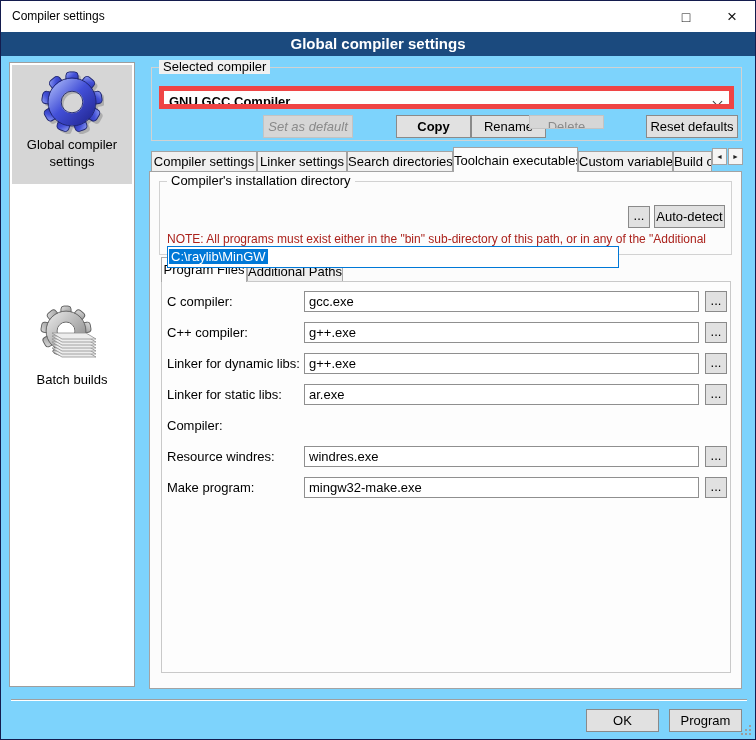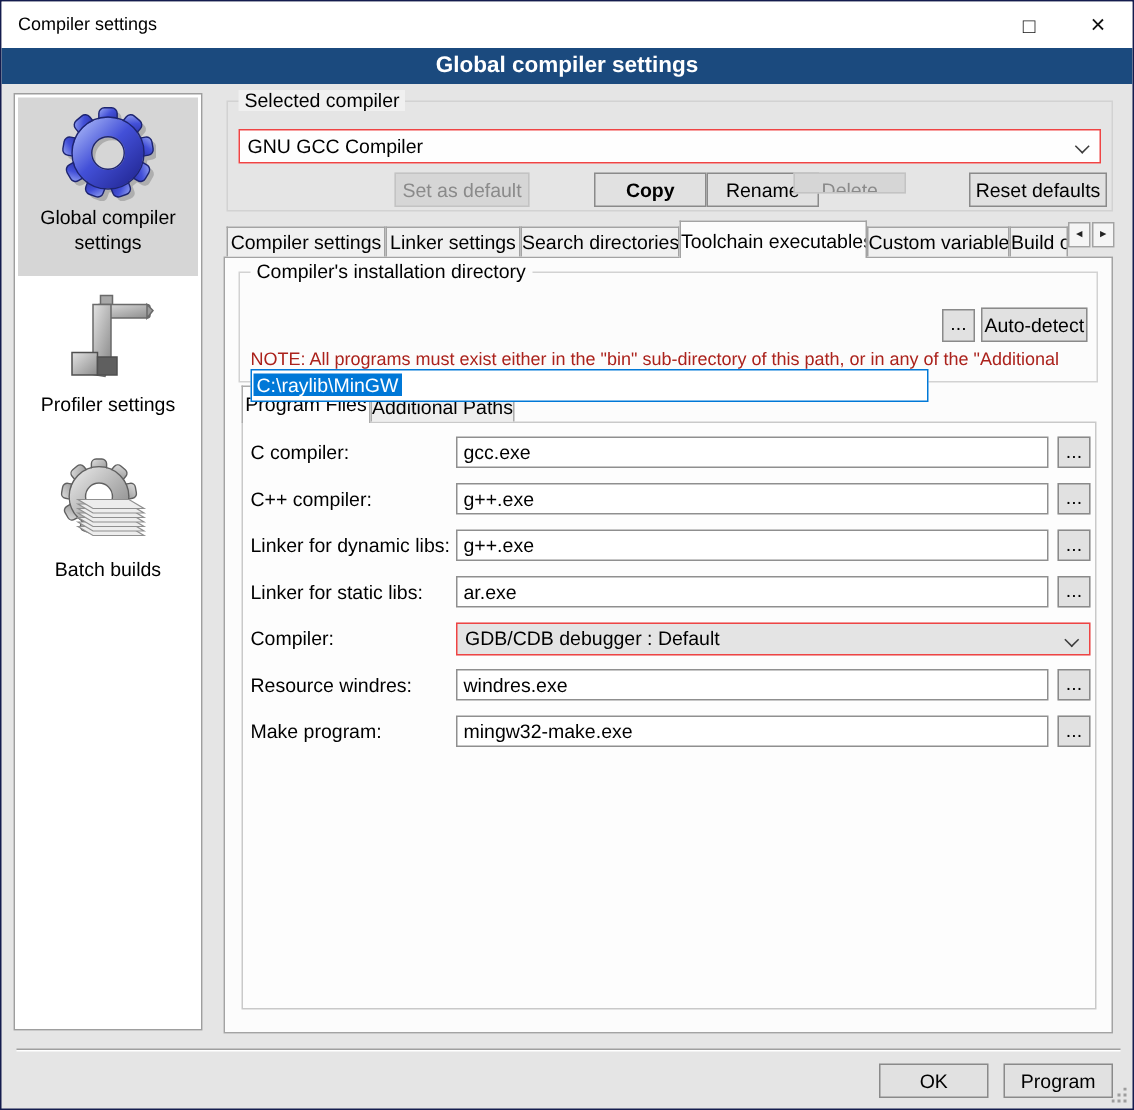--- a/index.html
+++ b/index.html
@@ -7,21 +7,21 @@
     margin: 0;
     font-family: "Liberation Sans", sans-serif;
     font-size: 13px;
     color: #000;
     background: #555;
   }
   .window {
     position: relative;
     width: 756px; height: 740px;
     border: 1px solid #141c4e;
-    background: #e5e5e5;
+    background: #7dd3fc;
     overflow: hidden;
     cursor: default;
   }
   
   .titlebar { position: absolute; left: 0; top: 0; width: 754px; height: 31px; background: #ffffff; }
   .title-text { position: absolute; left: 11px; top: 8px; font-size: 12px; white-space: nowrap; }
   .cap-btn { position: absolute; top: 0; width: 46px; height: 31px; display: flex; align-items: center; justify-content: center; }
   .cap-min { left: 570px; color: #9a9a9a; font-size: 12px; }
   .cap-max { left: 662px; color: #111; font-size: 14px; }
   .cap-close { left: 708px; color: #111; font-size: 17px; }
@@ -43,21 +43,21 @@
   
   .btn {
     position: absolute; background: #e1e1e1; border: 1px solid #8a8a8a;
     text-align: center; font-size: 13px; overflow: hidden; white-space: nowrap;
   }
   .btn.disabled { background: #d6d6d6; border-color: #c3c3c3; color: #8a8a8a; }
   .textfield {
     position: absolute; background: #fff; border: 1px solid #8f8f8f;
     padding: 0 4px; font-size: 13px; white-space: nowrap; overflow: hidden;
   }
-  .combo { position: absolute; border: 1px solid #ef4444; padding: 0 20px 0 5px; font-size: 13px; white-space: nowrap; overflow: hidden; }
+  .combo { position: absolute; border: 5px solid #ef4444; padding: 0 20px 0 5px; font-size: 13px; white-space: nowrap; overflow: hidden; font-weight: bold; }
   .combo.lite { background: #fefefe; }
   .combo.gray { background: #e4e4e4; }
   .chev {
     position: absolute; right: 8px; top: 7px; width: 7px; height: 7px;
     border-right: 1.4px solid #3c3c3c; border-bottom: 1.4px solid #3c3c3c;
     transform: rotate(45deg);
   }
   
   .tab {
     position: absolute; top: 150px; height: 20px; line-height: 19px;
@@ -146,42 +146,20 @@
             <rect x="-6.5" y="-32" width="13" height="13" rx="4" transform="rotate(280)"></rect>
             <rect x="-6.5" y="-32" width="13" height="13" rx="4" transform="rotate(320)"></rect>
         </g>
         <circle r="18.5" fill="none" stroke="url(#gblue)" stroke-width="13"></circle>
         <circle r="25.5" fill="none" stroke="#1d2470" stroke-width="1"></circle>
         <circle r="11.5" fill="none" stroke="#1d2470" stroke-width="1"></circle>
       </svg>
       <span class="s-lbl">Global compiler settings</span>
     </div>
 
-    <div class="side-item" style="top:130px;height:105px;">
-      <svg class="s-icon" width="64" height="64" viewBox="0 0 64 64" style="margin-top:2px;">
-        <defs>
-          <linearGradient id="gsteel" x1="0%" y1="0%" x2="100%" y2="100%">
-            <stop offset="0" stop-color="#e3e3e3"></stop>
-              <stop offset="1" stop-color="#8c8c8c"></stop>
-          </linearGradient>
-        </defs>
-        <g stroke="#6a6a6a" stroke-width="1">
-          <rect x="27" y="2" width="8" height="12" fill="#a8a8a8"></rect>
-          <rect x="24" y="8" width="36" height="9" rx="2" fill="url(#gsteel)"></rect>
-          <path d="M58 8 l4 4 -4 5 z" fill="#9a9a9a"></path>
-          <rect x="22" y="8" width="12" height="38" fill="url(#gsteel)"></rect>
-          <path d="M22 46 L34 46 L30 56 L18 54 Z" fill="#b3b3b3"></path>
-        </g>
-        <g stroke="#4f4f4f" stroke-width="1">
-          <rect x="8" y="40" width="17" height="15" fill="url(#gsteel)"></rect>
-          <rect x="25" y="43" width="13" height="12" fill="#5f5f5f"></rect>
-        </g>
-      </svg>
-      <span class="s-lbl">Profiler settings</span>
-    </div>
 
     <div class="side-item" style="top:240px;height:115px;">
       <svg class="s-icon" width="64" height="64" viewBox="0 0 64 64" style="margin-top:2px;">
         <defs>
           <linearGradient id="ggray" x1="0%" y1="0%" x2="100%" y2="100%">
             <stop offset="0" stop-color="#dedede"></stop>
               <stop offset="1" stop-color="#8e8e8e"></stop>
           </linearGradient>
         </defs>
         <g transform="translate(26,26) scale(0.78)">
@@ -213,21 +191,21 @@
       <span class="s-lbl">Batch builds</span>
     </div>
   </div>
 
   <div class="group" style="left:150px;top:66px;width:591px;height:74px;"></div>
   <span class="group-label" style="left:158px;top:59px;background:#f0f0f0;">Selected compiler</span>
   <div class="combo lite" style="left:158px;top:85px;width:575px;height:23px;line-height:21px;z-index:2;">
     <span>GNU GCC Compiler</span>
     <span class="chev"></span>
   </div>
-  <div class="btn disabled" style="left:262px;top:114px;width:90px;height:23px;line-height:21px;z-index:2;">Set as default</div>
+  <div class="btn disabled" style="left:262px;top:114px;width:90px;height:23px;line-height:21px;z-index:2;font-style:italic;">Set as default</div>
   <div class="btn" style="left:395px;top:114px;width:75px;height:23px;line-height:21px;z-index:2;font-weight:bold;">Copy</div>
   <div class="btn" style="left:470px;top:114px;width:75px;height:23px;line-height:21px;z-index:2;">Rename</div>
   <div class="btn disabled" style="left:528px;top:114px;width:75px;height:14px;line-height:21px;z-index:2;">Delete</div>
   <div class="btn" style="left:645px;top:114px;width:92px;height:23px;line-height:21px;z-index:2;">Reset defaults</div>
 
   <div class="tab" style="left:150px;width:106px;">Compiler settings</div>
   <div class="tab" style="left:256px;width:90px;">Linker settings</div>
   <div class="tab" style="left:346px;width:106px;">Search directories</div>
   <div class="tab active" style="left:452px;width:125px;">Toolchain executables</div>
   <div class="tab" style="left:577px;width:95px;">Custom variables</div>
@@ -265,24 +243,20 @@
     <div class="textfield f-field">g++.exe</div>
     <div class="btn f-browse">...</div>
   </div>
   <div class="frow" style="top:383px;">
     <span class="f-label">Linker for static libs:</span>
     <div class="textfield f-field">ar.exe</div>
     <div class="btn f-browse">...</div>
   </div>
   <div class="frow" style="top:414px;">
     <span class="f-label">Compiler:</span>
-    <div class="combo gray f-combo">
-      <span>GDB/CDB debugger : Default</span>
-      <span class="chev"></span>
-    </div>
   </div>
   <div class="frow" style="top:445px;">
     <span class="f-label">Resource windres:</span>
     <div class="textfield f-field">windres.exe</div>
     <div class="btn f-browse">...</div>
   </div>
   <div class="frow" style="top:476px;">
     <span class="f-label">Make program:</span>
     <div class="textfield f-field">mingw32-make.exe</div>
     <div class="btn f-browse">...</div>

